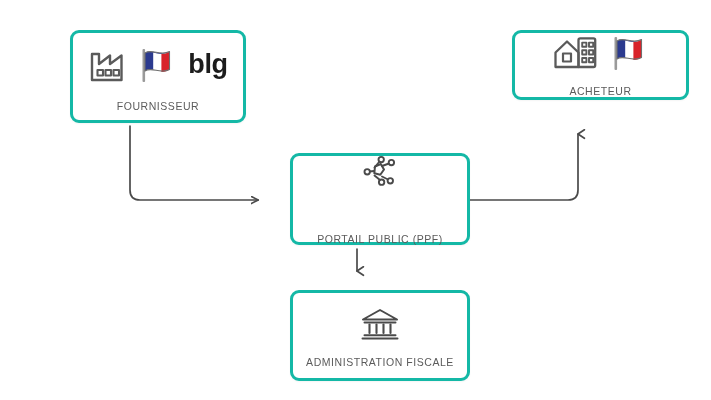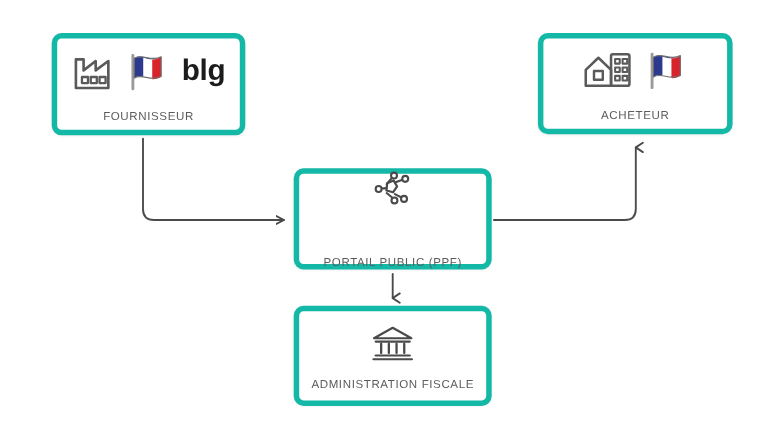--- a/index.html
+++ b/index.html
@@ -7,50 +7,51 @@
     width:711px;height:400px;
     background:#ffffff;
     font-family:"Liberation Sans",sans-serif;
     overflow:hidden;
   }
   #canvas{position:relative;width:711px;height:400px;}
 
   .node{
     position:absolute;
     background:#ffffff;
-    border:5px solid #14b8a6;
+    border:3px solid #14b8a6;
     border-radius:9px;
     box-shadow:0 1px 2px rgba(0,0,0,0.045);
     box-sizing:border-box;
     display:flex;
     flex-direction:column;
     align-items:center;
     justify-content:center;
+    margin-left:23px;
   }
   .node-icons{
     display:flex;
     flex-direction:row;
     align-items:center;
     justify-content:center;
     gap:11px;
     height:46px;
   }
   .node-label{
     font-size:10.5px;
     letter-spacing:.55px;
     color:#5b5b5b;
     white-space:nowrap;
     font-family:"Liberation Sans",sans-serif;
   }
 
   
   #node-fournisseur{left:47px;top:30px;width:176px;height:93px;}
-  #node-acheteur{left:489px;top:30px;width:177px;height:92px;}
+  #node-acheteur{left:489px;top:30px;width:177px;height:70px;}
   #node-ppf{left:267px;top:153px;width:180px;height:92px;gap:32px;}
-  #node-admin{left:267px;top:278px;width:180px;height:91px;}
+  #node-admin{left:267px;top:290px;width:180px;height:91px;}
 
   #node-fournisseur .node-icons{margin-bottom:12px;}
   #node-acheteur .node-icons{margin-bottom:12px;}
   #node-ppf .node-icons{margin-bottom:11px;height:42px;}
   #node-admin .node-icons{margin-bottom:11px;height:42px;}
 
   .brand-text{
     font-size:27px;
     font-weight:700;
     color:#1c1c1c;

